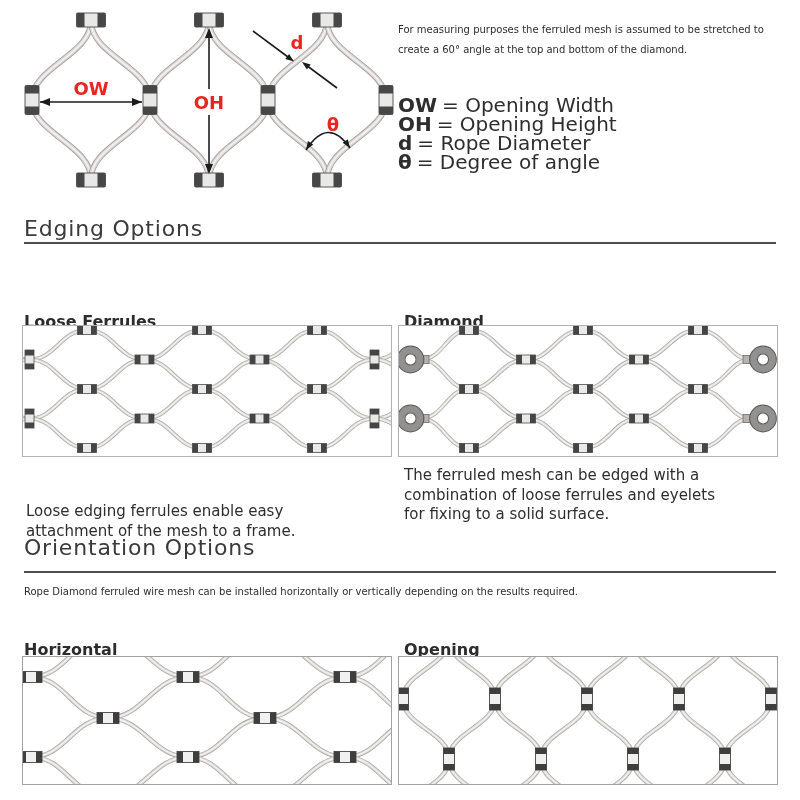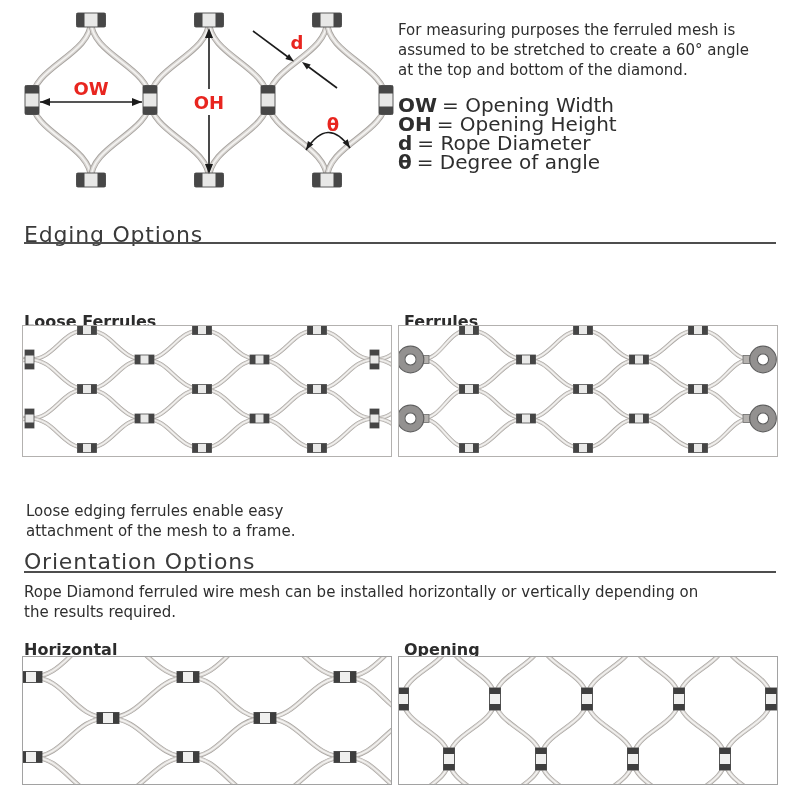--- a/index.html
+++ b/index.html
@@ -1,19 +1,19 @@
 <!DOCTYPE html>
 <html><head>
 <meta charset="utf-8">
 <style>
   html,body{margin:0;padding:0;background:#fff;}
   #page{position:relative;width:800px;height:800px;background:#fff;overflow:hidden;
         font-family:"DejaVu Sans","Liberation Sans",sans-serif;color:#2e2e2e;}
   .abs{position:absolute;}
-  .body-text{font-size:15px;line-height:20px;color:#2e2e2e;}
+  .body-text{font-size:10px;line-height:20px;color:#2e2e2e;}
   .h2{font-size:22px;letter-spacing:0.8px;color:#3a3a3a;font-weight:500;}
   .rule{height:2px;background:#4e4e4e;}
   .sublabel{font-size:16px;font-weight:700;color:#2c2c2c;margin-top:12px;}
   .caption{font-size:15px;line-height:19.5px;color:#2e2e2e;}
   .defs-row{font-size:20px;line-height:19px;}
   .defs-row b{font-weight:700;}
   .defs-row span{margin-left:5px;}
   .meshbox{border:1px solid #b3b1af;background:#fff;}
   .meshbox svg{display:block;}
   
@@ -156,25 +156,25 @@
       <b>OH</b><span>= Opening Height</span>
     </div>
     <div class="defs-row">
       <b>d</b><span>= Rope Diameter</span>
     </div>
     <div class="defs-row">
       <b>θ</b><span>= Degree of angle</span>
     </div>
   </div>
 
-  <div class="abs h2" style="left:24px;top:222px;">Edging Options</div>
+  <div class="abs h2" style="left:24px;top:216px;">Edging Options</div>
   <div class="abs rule" style="left:24px;top:242px;width:752px;"></div>
 
   <div class="abs sublabel" style="left:24px;top:300px;">Loose Ferrules</div>
-  <div class="abs sublabel" style="left:404px;top:300px;">Ferrules</div>
+  <div class="abs sublabel" style="left:404px;top:300px;">Diamond</div>
 
   <div class="abs meshbox" style="left:22px;top:325px;width:368px;height:130px;">
     <svg class="sm" width="368" height="130" viewBox="0 0 368 130">
       <use href="#b1" class="ro"></use>
         <use href="#b1" class="rm"></use>
         <use href="#b1" class="ri"></use>
       <use href="#b2" class="ro"></use>
         <use href="#b2" class="rm"></use>
         <use href="#b2" class="ri"></use>
       <use href="#b3" class="ro"></use>
@@ -243,22 +243,23 @@
       <g>
         <use href="#ring" transform="translate(11.5,33.5)"></use>
         <use href="#ring" transform="translate(11.5,92.5)"></use>
         <use href="#ring" transform="translate(364,33.5)"></use>
         <use href="#ring" transform="translate(364,92.5)"></use>
       </g>
     </svg>
   </div>
 
   <div class="abs caption" style="left:26px;top:466px;width:272px;margin-top:36px;">Loose edging ferrules enable easy attachment of the mesh to a frame.</div>
-
-  <div class="abs h2" style="left:24px;top:549px;">Orientation Options</div>
+  <div class="abs caption" style="left:404px;top:466px;width:322px;">The ferruled mesh can be edged with a combination of loose ferrules and eyelets for fixing to a solid surface.</div>
+
+  <div class="abs h2" style="left:24px;top:535px;">Orientation Options</div>
   <div class="abs rule" style="left:24px;top:571px;width:752px;"></div>
   <div class="abs body-text" style="left:24px;top:582px;width:700px;">Rope Diamond ferruled wire mesh can be installed horizontally or vertically depending on the results required.</div>
 
   <div class="abs sublabel" style="left:24px;top:628px;text-align:right;">Horizontal</div>
   <div class="abs sublabel" style="left:404px;top:628px;">Opening</div>
 
   <div class="abs meshbox" style="left:22px;top:656px;width:368px;height:127px;border-color:#a2a2a2;">
     <svg width="368" height="127" viewBox="0 0 368 127">
       <use href="#d1" class="ro"></use>
         <use href="#d1" class="rm"></use>

